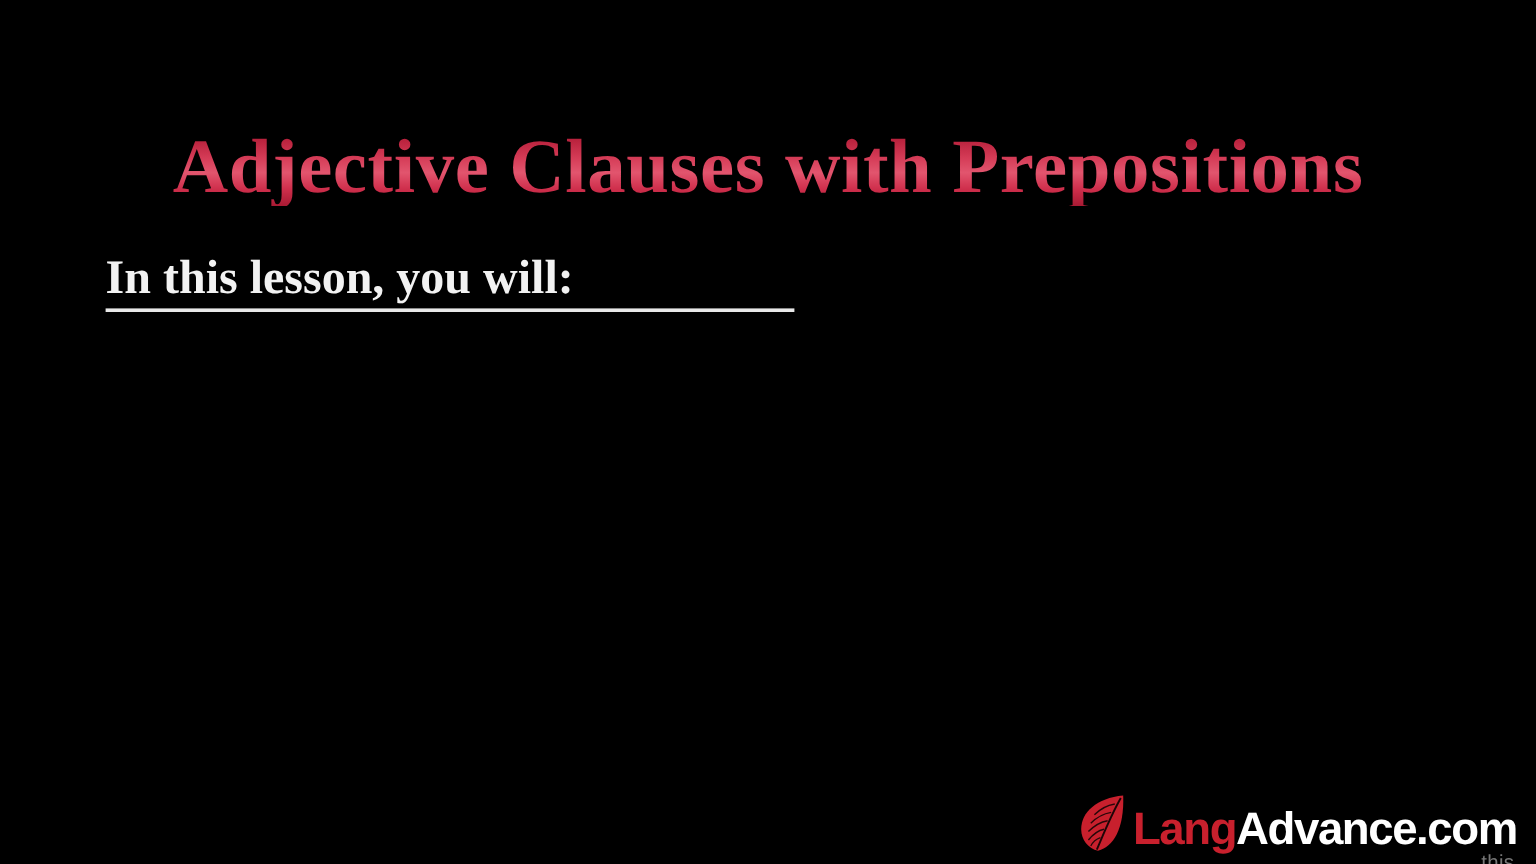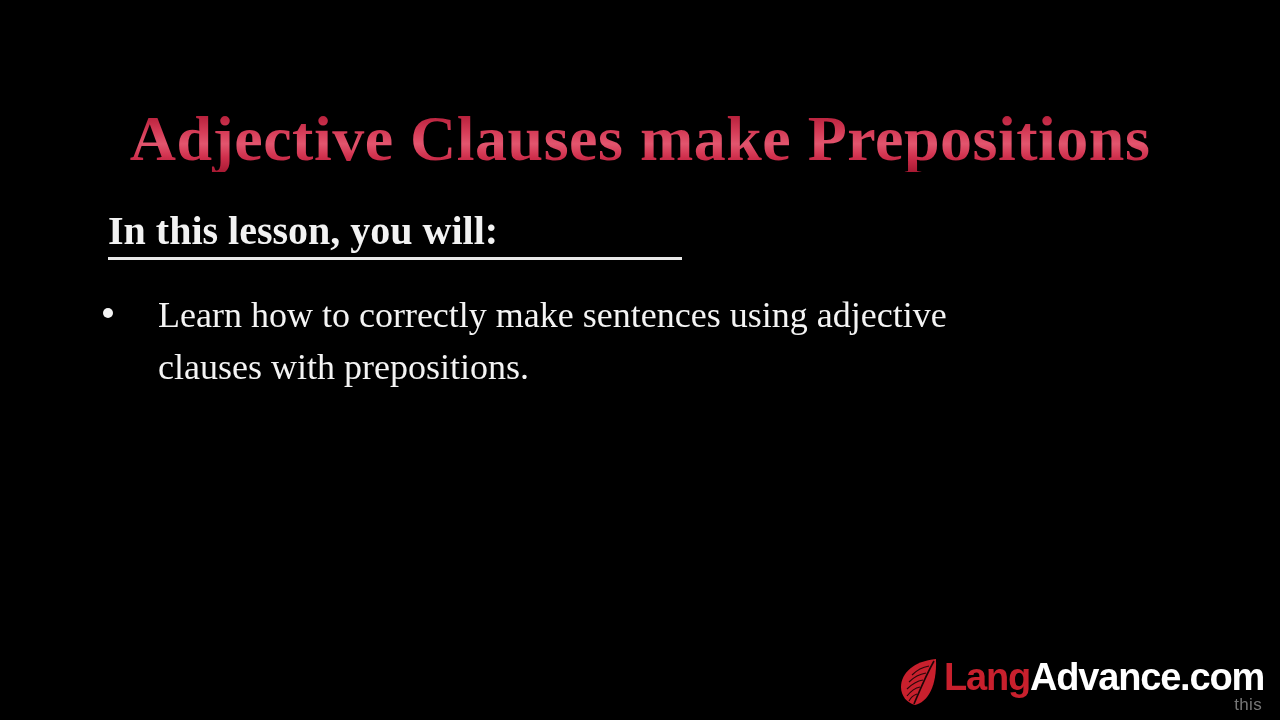--- a/index.html
+++ b/index.html
@@ -46,21 +46,21 @@
     background-clip: text;
     color: transparent;
     -webkit-text-fill-color: transparent;
     text-shadow: none;
     filter: drop-shadow(0 2px 2px rgba(0,0,0,0.85));
   }
 
   
   .lesson-heading-wrap {
     position: absolute;
-    left: 108px;
+    left: 88px;
     top: 209px;
     width: 700px;
   }
   .lesson-heading {
     display: inline-block;
     font-family: "Liberation Serif", "DejaVu Serif", serif;
     font-weight: bold;
     font-size: 40px;
     line-height: 1.12;
     color: #f2f2f2;
@@ -108,21 +108,21 @@
     display: block;
     max-width: 800px;
   }
 
   
   .logo {
     position: absolute;
     right: 16px;
     bottom: 10px;
     display: flex;
-    align-items: flex-start;
+    align-items: flex-end;
     height: 52px;
   }
   .logo-mark {
     width: 42px;
     height: 48px;
     margin-right: 4px;
     flex: none;
     display: block;
   }
   .logo-wordmark {
@@ -151,33 +151,27 @@
     color: #8c8c8c;
     opacity: 0.85;
     white-space: nowrap;
   }
 </style>
 </head>
 <body>
 
 <div class="slide">
 
-  <h1 class="slide-title">Adjective Clauses make Prepositions</h1>
+  <h1 class="slide-title">Adjective Clauses with Prepositions</h1>
 
   <div class="lesson-heading-wrap">
     <span class="lesson-heading">In this lesson, you will:</span>
     <div class="lesson-heading-rule"></div>
   </div>
 
-  <ul class="bullet-list">
-    <li class="bullet-item">
-      <span class="bullet-marker"></span>
-      <span class="bullet-text">Learn how to correctly make sentences using adjective clauses with prepositions.</span>
-    </li>
-  </ul>
 
   <div class="logo">
     <svg class="logo-mark" viewBox="0 0 42 48" aria-hidden="true">
       <path d="M38 1 C16 3, 3 15, 3 29 C3 38, 9 45, 17 47 C30 44, 39 28, 38 1 Z" fill="#c8202d"></path>
       <path d="M36 3 C28 17, 22 32, 16 46" stroke="#000000" stroke-width="1.6" fill="none" opacity="0.85"></path>
       <path d="M31 8 C25 9, 19 12, 14 17" stroke="#000000" stroke-width="1.2" fill="none" opacity="0.8"></path>
       <path d="M28 15 C22 16, 16 19, 11 24" stroke="#000000" stroke-width="1.2" fill="none" opacity="0.8"></path>
       <path d="M25 22 C19 23, 14 26, 9 31" stroke="#000000" stroke-width="1.2" fill="none" opacity="0.8"></path>
       <path d="M22 29 C17 30, 13 33, 9 38" stroke="#000000" stroke-width="1.2" fill="none" opacity="0.8"></path>
       <path d="M19 36 C16 37, 13 39, 11 43" stroke="#000000" stroke-width="1.1" fill="none" opacity="0.8"></path>

